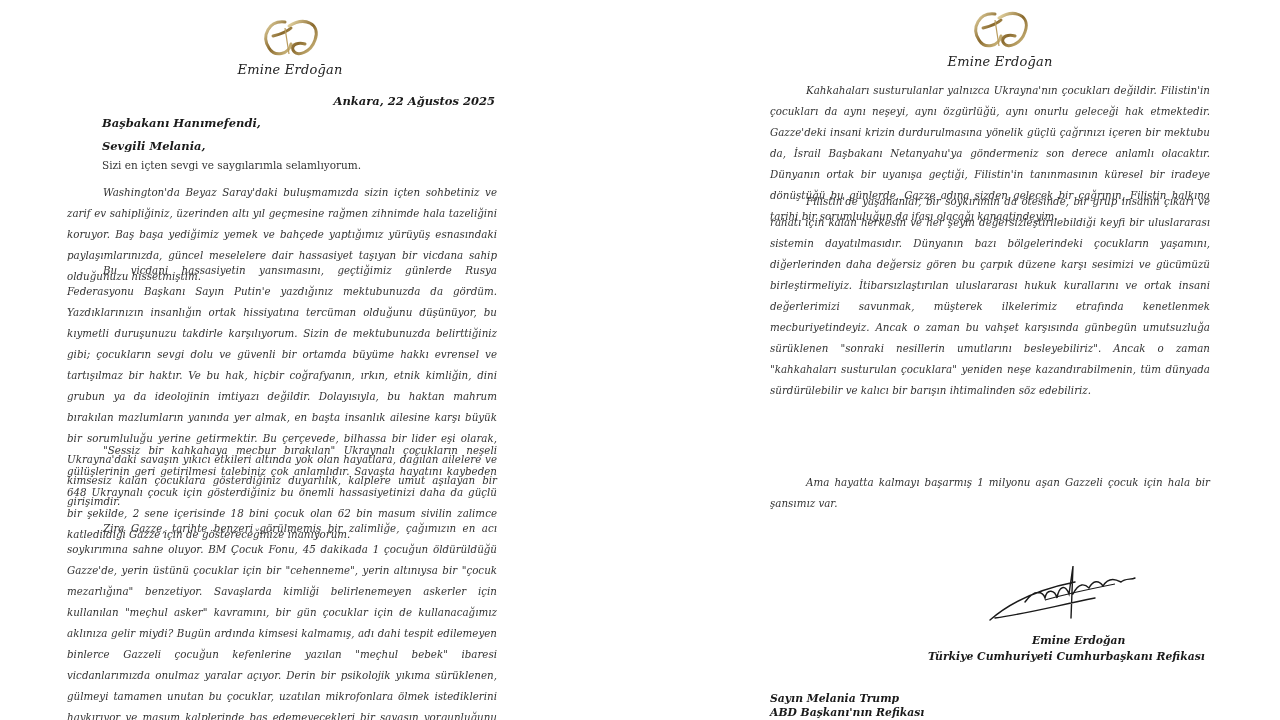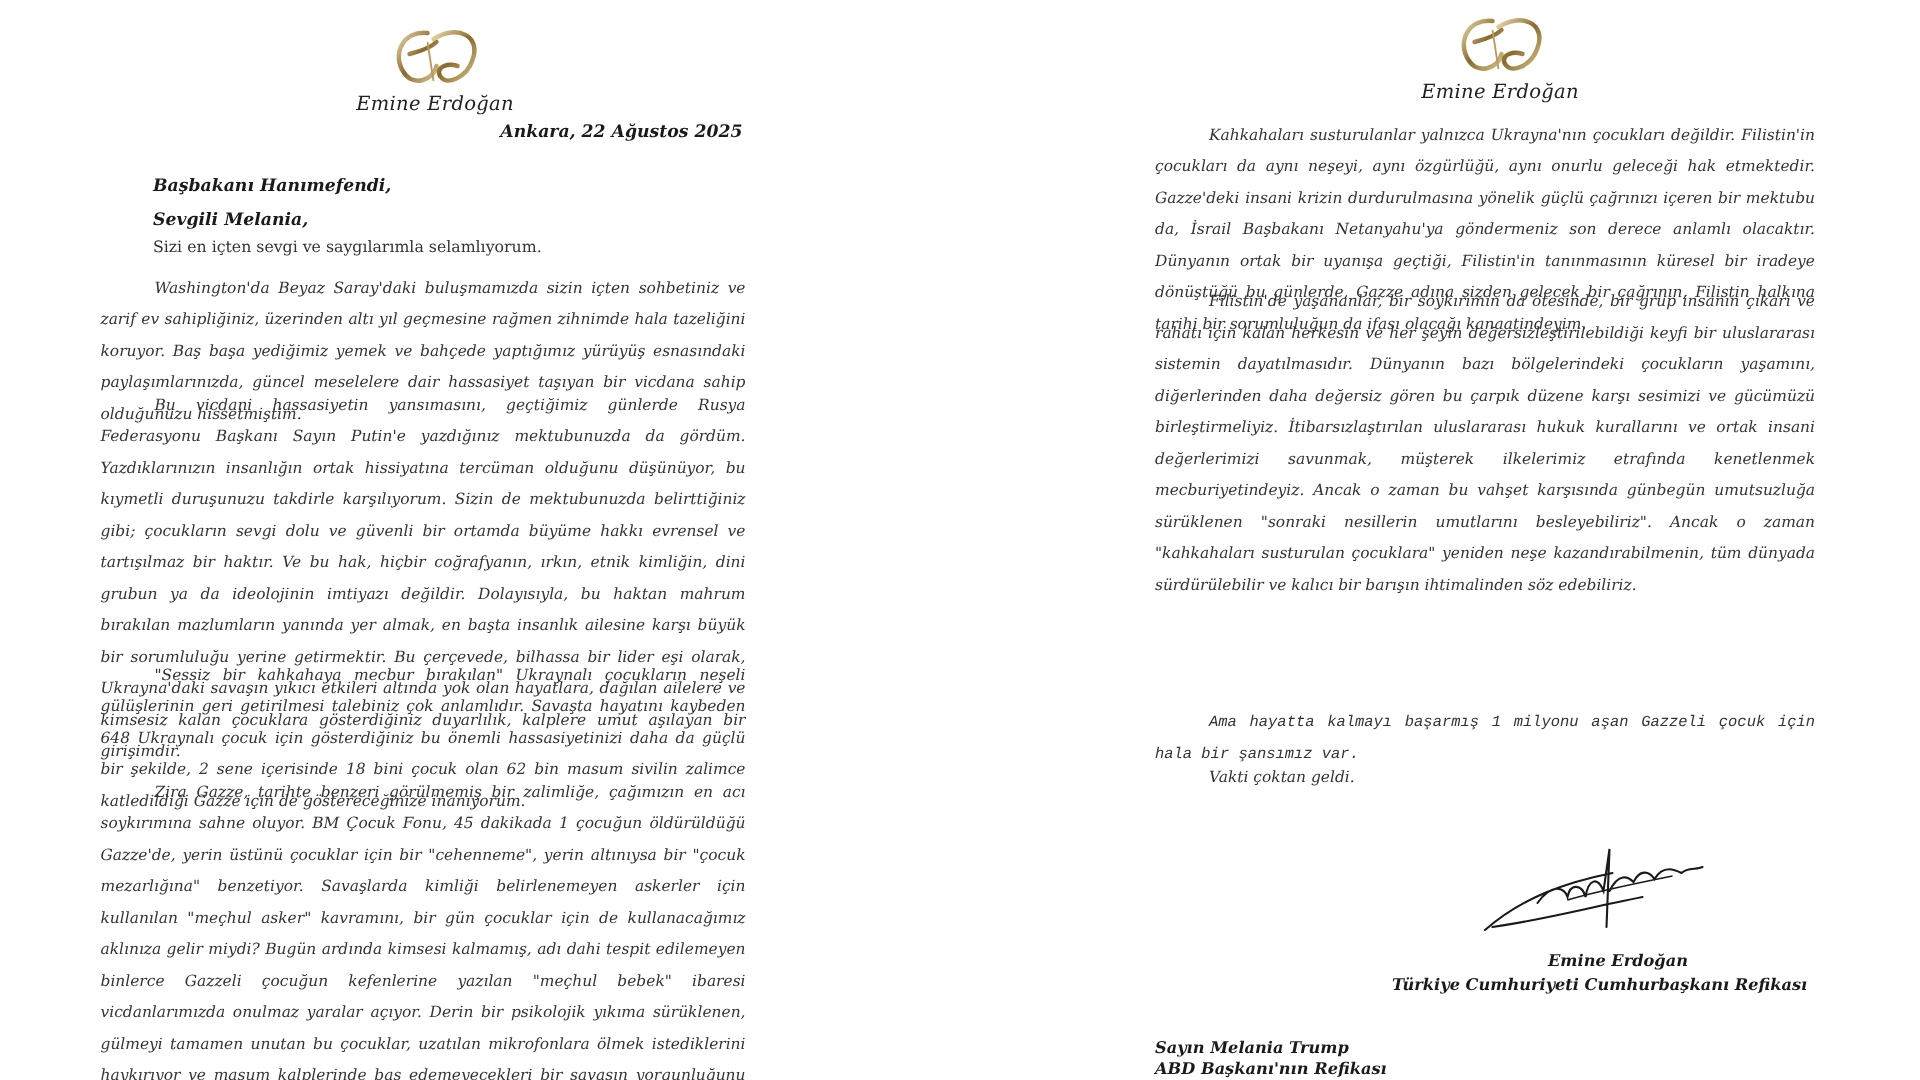--- a/index.html
+++ b/index.html
@@ -20,21 +20,21 @@
     color:#222; letter-spacing:0.2px; margin-top:0px;
   }
 
   .para {
     position:absolute; font-style:italic; font-size:10.3px; line-height:21px;
     text-align:justify; color:#333; margin:0;
   }
   .para .indent { display:inline-block; width:36px; }
   .bold { font-weight:bold; font-style:italic; color:#1a1a1a; }
 
-  .date { position:absolute; right:45px; top:80px; font-size:11.5px; }
+  .date { position:absolute; right:45px; top:94px; font-size:11.5px; }
   .salute1 { position:absolute; left:102px; top:116px; font-size:11.5px; }
   .salute2 { position:absolute; left:102px; top:139px; font-size:11.5px; }
   .greet { position:absolute; left:102px; top:159px; font-size:10.5px; color:#333; }
   .sig-name { position:absolute; font-size:10.8px; white-space:nowrap; }
 </style>
 </head>
 <body>
 
 <div class="page" id="left-page">
   <div class="logo">
@@ -76,22 +76,21 @@
       </defs>
       <path d="M30 8 C14 6 6 22 14 34 C20 44 34 40 36 30 M18 22 C26 20 32 18 36 14" fill="none" stroke="url(#gold2)" stroke-width="3" stroke-linecap="round"></path>
       <path d="M34 12 C50 2 66 10 60 26 C56 38 42 44 38 36 C36 30 44 28 50 30" fill="none" stroke="url(#gold2)" stroke-width="3" stroke-linecap="round"></path>
       <path d="M30 14 L34 40" stroke="#b89a5a" stroke-width="1.2"></path>
     </svg>
     <div class="logo-name">Emine Erdoğan</div>
   </div>
 
   <p class="para" style="left:0px; top:80px; width:440px;"><span class="indent"></span><span>Kahkahaları susturulanlar yalnızca Ukrayna'nın çocukları değildir. Filistin'in çocukları da aynı neşeyi, aynı özgürlüğü, aynı onurlu geleceği hak etmektedir. Gazze'deki insani krizin durdurulmasına yönelik güçlü çağrınızı içeren bir mektubu da, İsrail Başbakanı Netanyahu'ya göndermeniz son derece anlamlı olacaktır. Dünyanın ortak bir uyanışa geçtiği, Filistin'in tanınmasının küresel bir iradeye dönüştüğü bu günlerde, Gazze adına sizden gelecek bir çağrının, Filistin halkına tarihi bir sorumluluğun da ifası olacağı kanaatindeyim.</span></p>
   <p class="para" style="left:0px; top:191px; width:440px;"><span class="indent"></span><span>Filistin'de yaşananlar, bir soykırımın da ötesinde, bir grup insanın çıkarı ve rahatı için kalan herkesin ve her şeyin değersizleştirilebildiği keyfi bir uluslararası sistemin dayatılmasıdır. Dünyanın bazı bölgelerindeki çocukların yaşamını, diğerlerinden daha değersiz gören bu çarpık düzene karşı sesimizi ve gücümüzü birleştirmeliyiz. İtibarsızlaştırılan uluslararası hukuk kurallarını ve ortak insani değerlerimizi savunmak, müşterek ilkelerimiz etrafında kenetlenmek mecburiyetindeyiz. Ancak o zaman bu vahşet karşısında günbegün umutsuzluğa sürüklenen "sonraki nesillerin umutlarını besleyebiliriz". Ancak o zaman "kahkahaları susturulan çocuklara" yeniden neşe kazandırabilmenin, tüm dünyada sürdürülebilir ve kalıcı bir barışın ihtimalinden söz edebiliriz.</span></p>
-  <p class="para" style="left:0px; top:472px; width:440px;font-family:Liberation Mono, monospace;"><span class="indent"></span><span>Ama hayatta kalmayı başarmış 1 milyonu aşan Gazzeli çocuk için hala bir şansımız var.</span></p>
-  <p class="para" style="left:0px; top:508px; width:440px;"><span class="indent"></span><span>Vakti çoktan geldi.</span></p>
+  <p class="para" style="left:0px; top:472px; width:440px;"><span class="indent"></span><span>Ama hayatta kalmayı başarmış 1 milyonu aşan Gazzeli çocuk için hala bir şansımız var.</span></p>
 
   <svg style="position:absolute; left:215px; top:558px;" width="170" height="70" viewBox="0 0 170 70">
     <path d="M5 62 C30 40 60 30 90 24 M10 60 C40 56 70 48 110 40 M40 44 C50 30 58 34 60 40 C62 30 70 32 72 40 C74 28 80 26 84 36 L88 8 L86 60 M88 36 C94 24 100 26 104 30 C108 22 114 22 118 28 C124 18 132 22 136 24 C140 20 146 22 150 20" fill="none" stroke="#1a1a1a" stroke-width="1.4" stroke-linecap="round"></path>
     <path d="M60 42 C80 36 110 30 130 26" fill="none" stroke="#1a1a1a" stroke-width="1.1"></path>
   </svg>
 
   <div class="sig-name bold" style="left:262px; top:634px;">Emine Erdoğan</div>
   <div class="sig-name bold" style="left:158px; top:650px;">Türkiye Cumhuriyeti Cumhurbaşkanı Refikası</div>
 
   <div class="sig-name bold" style="left:0px; top:692px;">Sayın Melania Trump</div>

